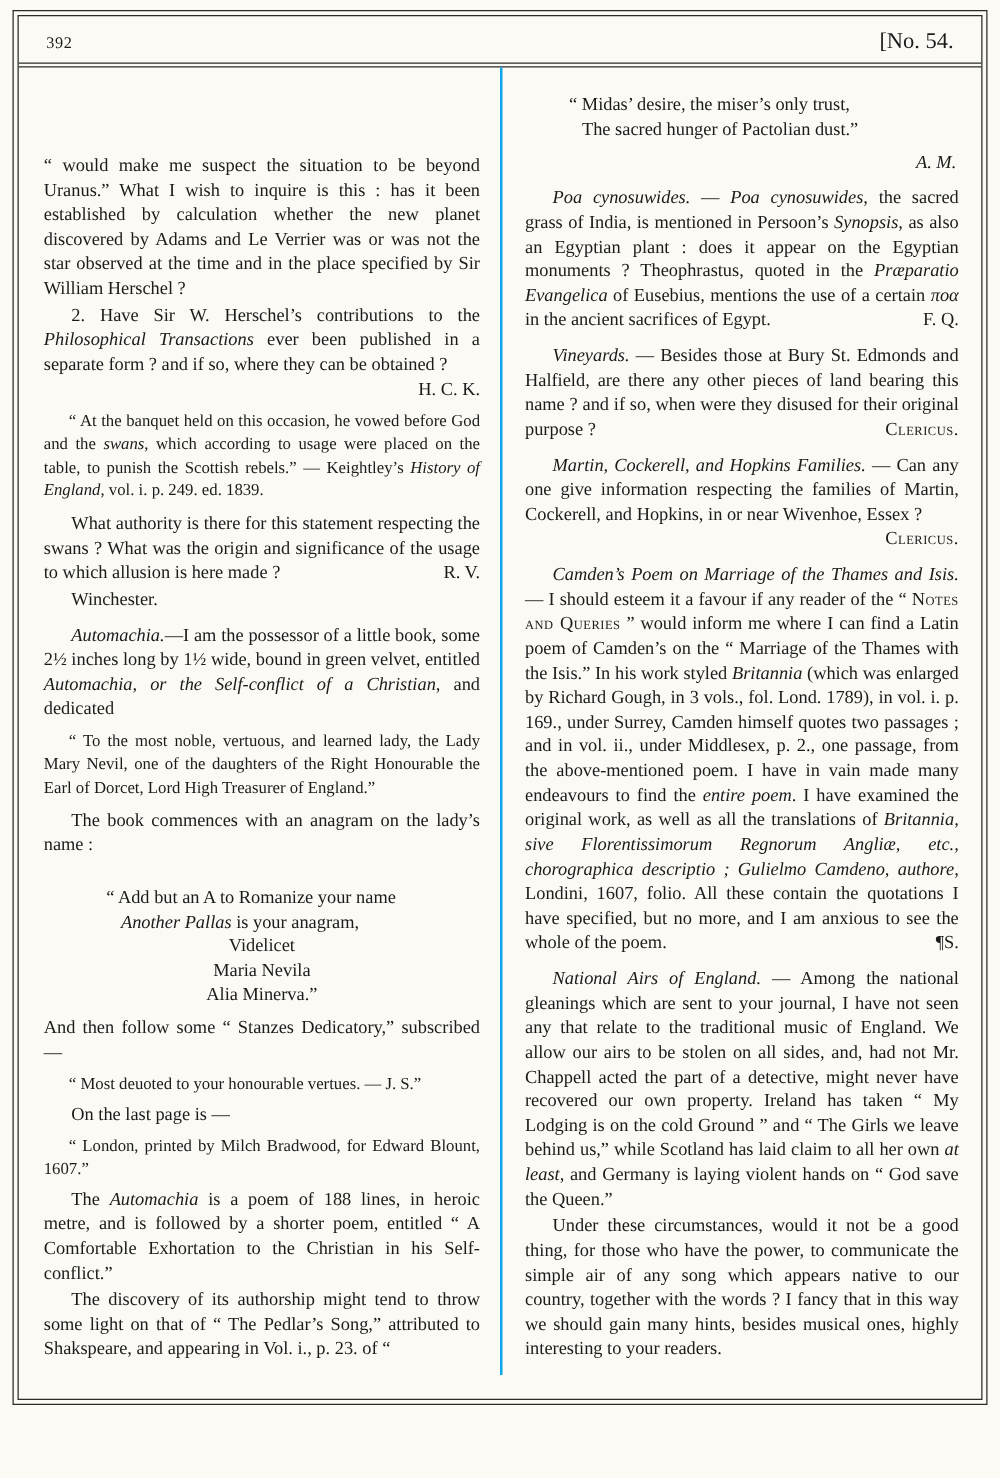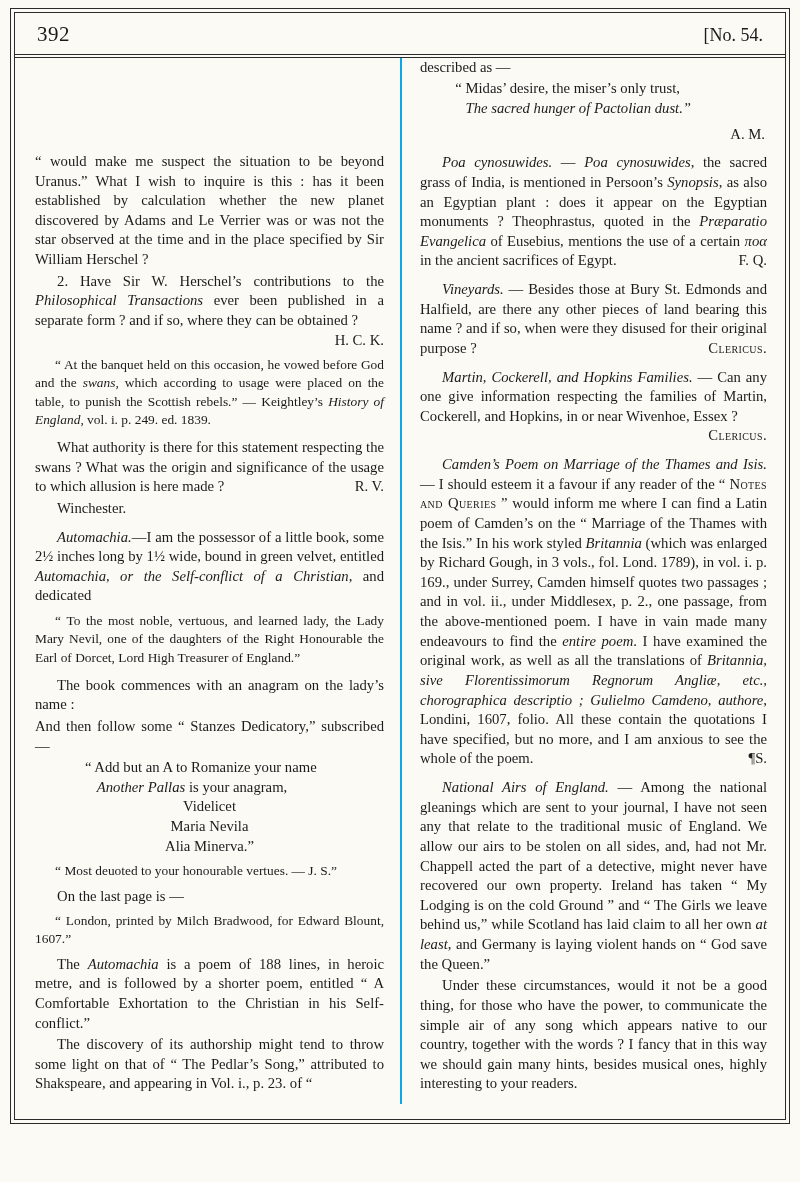--- a/index.html
+++ b/index.html
@@ -16,73 +16,73 @@
     border:1px solid #2b2b2b;
     outline:1px solid #2b2b2b;outline-offset:3px;
     background:#fbfaf5;
     box-sizing:border-box;
   }
   .masthead{
     display:flex;justify-content:space-between;align-items:baseline;
     padding:9px 22px 7px 22px;
     border-bottom:4px double #2b2b2b;
   }
-  .page-num{font-size:21px;letter-spacing:.5px;}
+  .page-num{font-size:13px;letter-spacing:.5px;}
   .journal-title{font-size:21px;font-weight:bold;letter-spacing:2px;}
   .issue-num{font-size:18px;}
   .cols{display:flex;align-items:flex-end;height:1046px;overflow:hidden;}
   .col{width:50%;box-sizing:border-box;padding:12px 16px 8px 20px;}
   .col.right{border-left:2px solid #0ea5e9;padding:12px 18px 8px 18px;}
   .blk{
     font-size:14.7px;line-height:1.335;
     text-align:justify;
     margin:0 0 2px 0;
   }
   .blk.ind{text-indent:1.5em;}
   .blk.space{margin-top:9px;}
   .blk.quote{font-size:13.4px;line-height:1.36;margin-top:6px;margin-bottom:6px;}
-  .blk.verse{text-align:left;margin-top:2px;margin-bottom:6px;}
+  .blk.verse{text-align:left;margin-top:22px;margin-bottom:6px;}
   .vline{min-height:1em;}
   .vline.center{text-align:center;}
   .vline.ind1{padding-left:3.4em;}
   .vline.ind2{padding-left:4.2em;}
   .vline.q1{padding-left:2.4em;}
-  .vline.q2{padding-left:3.1em;font-style:italic;}
+  .vline.q2{padding-left:3.1em;}
   .i{font-style:italic;}
   .sc{font-variant:small-caps;letter-spacing:.4px;}
   .sig{float:right;padding-left:8px;}
-  .sigline{text-align:right;margin:0 2px 2px 0;}
+  .sigline{text-align:right;margin:0 2px 2px 0;font-style:italic;}
   .blk::after{content:"";display:block;clear:both;}
 </style>
 </head>
 <body>
 
 <div class="sheet">
   <div class="masthead">
     <span class="page-num">392</span>
     <span class="issue-num">[No. 54.</span>
   </div>
   <div class="cols">
     <div class="col left">
         <div class="blk para"><span>“ would make me suspect the situation to be beyond Uranus.”  What I wish to inquire is this : has it been established by calculation whether the new planet discovered by Adams and Le Verrier was or was not the star observed at the time and in the place specified by Sir William Herschel ?</span></div>
         <div class="blk para ind"><span>2. Have Sir W. Herschel’s contributions to the </span><span class="i">Philosophical Transactions</span><span> ever been published in a separate form ?  and if so, where they can be obtained ?</span><span class="sig">H. C. K.</span></div>
         <div class="blk quote ind"><span>“ At the banquet held on this occasion, he vowed before God and the </span><span class="i">swans</span><span>, which according to usage were placed on the table, to punish the Scottish rebels.” — Keightley’s </span><span class="i">History of England</span><span>, vol. i.  p. 249. ed. 1839.</span></div>
         <div class="blk para ind space"><span>What authority is there for this statement respecting the swans ?  What was the origin and significance of the usage  to which allusion is here made ?</span><span class="sig">R. V.</span></div>
         <div class="blk para ind"><span>Winchester.</span></div>
         <div class="blk para ind space"><span class="i">Automachia.</span><span>—I am the possessor of a little book, some 2½ inches long by 1½ wide, bound in green velvet, entitled </span><span class="i">Automachia, or the Self-conflict of a Christian</span><span>, and dedicated</span></div>
         <div class="blk quote ind"><span>“ To the most noble, vertuous, and learned lady, the Lady Mary Nevil, one of the daughters of the Right Honourable the Earl of Dorcet, Lord High Treasurer of England.”</span></div>
         <div class="blk para ind space"><span>The book commences with an anagram on the lady’s name :</span></div>
-        <div class="blk para"><span>And  then  follow  some  “ Stanzes  Dedicatory,” subscribed —</span></div>
         <div class="blk verse">
           <div class="vline ind1"><span>“ Add but an A to Romanize your name</span></div>
           <div class="vline ind2"><span class="i">Another Pallas</span><span> is your anagram,</span></div>
           <div class="vline center"><span>Videlicet</span></div>
           <div class="vline center"><span>Maria Nevila</span></div>
           <div class="vline center"><span>Alia Minerva.”</span></div>
         </div>
+        <div class="blk para"><span>And  then  follow  some  “ Stanzes  Dedicatory,” subscribed —</span></div>
         <div class="blk quote ind"><span>“ Most deuoted to your honourable vertues. — J. S.”</span></div>
         <div class="blk para ind"><span>On the last page is —</span></div>
         <div class="blk quote ind"><span>“ London, printed by Milch Bradwood, for Edward Blount, 1607.”</span></div>
         <div class="blk para ind"><span>The </span><span class="i">Automachia</span><span> is a poem of 188 lines, in heroic metre, and is followed by a shorter poem, entitled “ A Comfortable Exhortation to the Christian in his Self-conflict.”</span></div>
         <div class="blk para ind"><span>The discovery of its authorship might tend to throw some light on that of “ The Pedlar’s Song,” attributed to Shakspeare, and appearing in Vol. i., p. 23. of “ </span></div>
       </div>
     <div class="col right">
         <div class="blk para"><span>And in the </span><span class="i">Automachia</span><span> I find the “ auri sacra fames ” described as —</span></div>
         <div class="blk verse">
           <div class="vline q1"><span>“ Midas’ desire, the miser’s only trust,</span></div>

